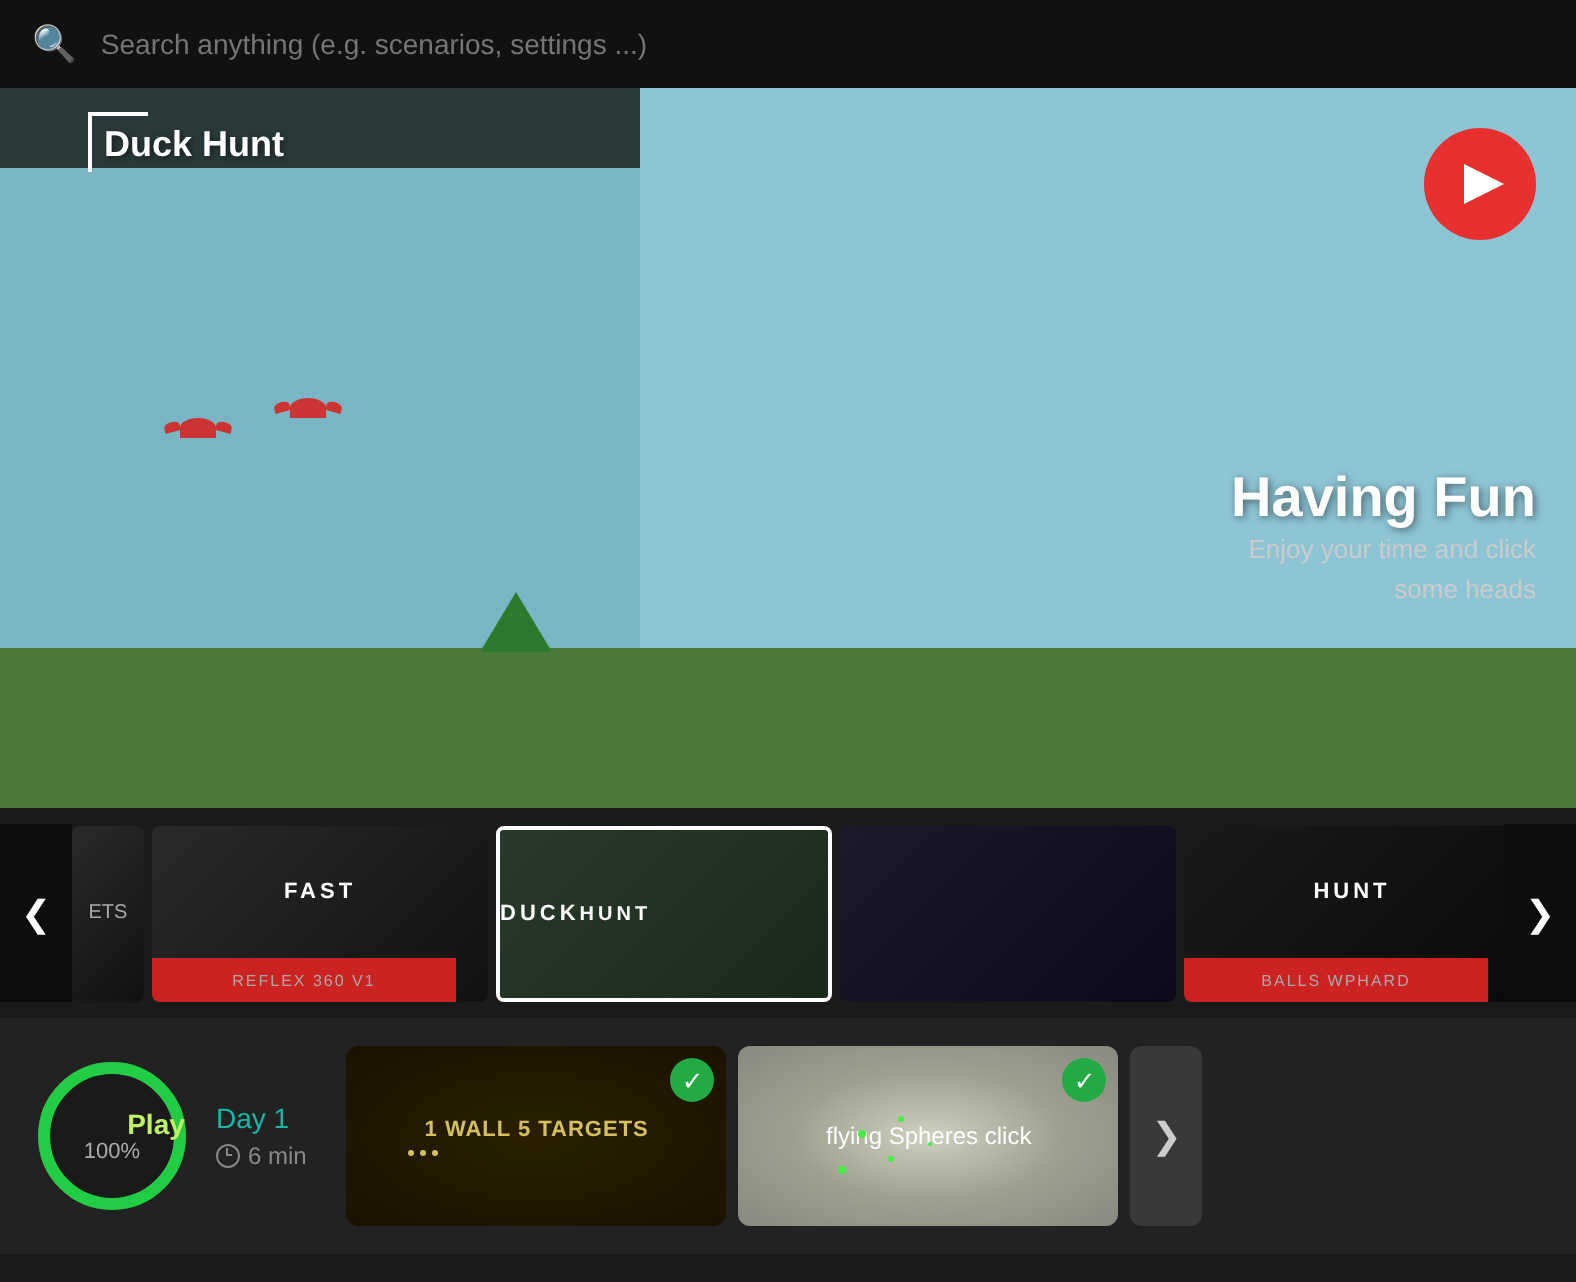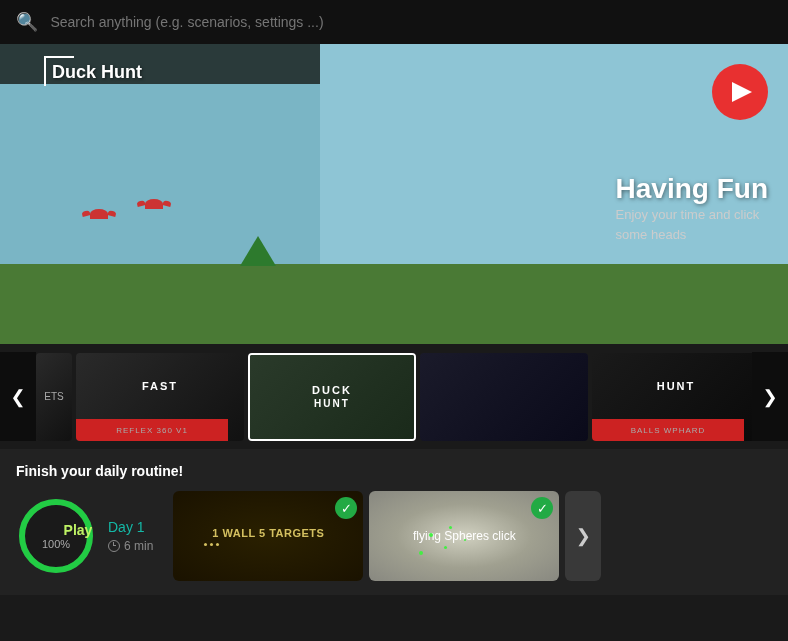--- a/index.html
+++ b/index.html
@@ -30,21 +30,21 @@
       border: none;
       outline: none;
       color: #888;
       font-size: 14px;
       flex: 1;
     }
 
     
     .hero {
       position: relative;
-      height: 300px;
+      height: 360px;
       background: linear-gradient(135deg, #4a7a8a 0%, #5b9ab0 30%, #7ab8cc 60%, #3a5a6a 100%);
       overflow: hidden;
     }
     .hero-3d-scene {
       position: absolute;
       inset: 0;
       overflow: hidden;
     }
     
     .hero-floor {
@@ -168,21 +168,21 @@
       border-width: 10px 0 10px 20px;
       border-color: transparent transparent transparent #fff;
       margin-left: 4px;
     }
 
     
     .hero-text {
       position: absolute;
       bottom: 100px;
       right: 20px;
-      text-align: left;
+      text-align: right;
     }
     .hero-title {
       font-size: 28px;
       font-weight: bold;
       color: #fff;
       text-shadow: 1px 1px 4px rgba(0,0,0,0.5);
     }
     .hero-subtitle {
       font-size: 13px;
       color: #ccc;
@@ -500,21 +500,21 @@
     <div class="carousel-item carousel-item-fast">
       <div style="flex:1;display:flex;align-items:center;justify-content:center;flex-direction:column;padding-bottom:22px;">
         <div class="carousel-item-title">FAST</div>
       </div>
       <div class="carousel-item-red-bar">
         <span class="carousel-item-subtitle">REFLEX 360 V1</span>
       </div>
     </div>
 
     <div class="carousel-item carousel-item-duck active">
-      <div style="flex:1;display:flex;align-items:center;justify-content:center;flex-direction:column;width:100%;height:100%;background:linear-gradient(135deg, #2a3a2a 0%, #1a2a1a 100%);">
+      <div style="flex:1;display:flex;align-items:center;flex-direction:row;width:100%;height:100%;background:linear-gradient(135deg, #2a3a2a 0%, #1a2a1a 100%);">
         <div class="carousel-item-title">DUCK</div>
         <div class="carousel-item-subtitle" style="font-size:10px;color:#fff;letter-spacing:2px;font-weight:bold;">HUNT</div>
       </div>
     </div>
 
     <div class="carousel-item carousel-item-king">
     </div>
 
     <div class="carousel-item carousel-item-hover">
       <div style="flex:1;display:flex;align-items:center;justify-content:center;flex-direction:column;padding-bottom:22px;">
@@ -523,21 +523,20 @@
       <div class="carousel-item-red-bar">
         <span class="carousel-item-subtitle">BALLS WPHARD</span>
       </div>
     </div>
 
   </div>
   <div class="carousel-arrow carousel-arrow-right">❯</div>
 </div>
 
 <div class="daily-section">
-  <div class="daily-title">Finish your daily routine!</div>
   <div class="daily-content">
 
     <div class="progress-circle-wrap">
       <svg width="80" height="80" viewBox="0 0 80 80">
         <circle cx="40" cy="40" r="34" fill="#1a1a1a" stroke="#333" stroke-width="6"></circle>
         <circle cx="40" cy="40" r="34" fill="none" stroke="#22cc44" stroke-width="6" stroke-dasharray="213.6" stroke-dashoffset="0" stroke-linecap="round"></circle>
       </svg>
       <div class="progress-label">
         <div class="progress-play-text">Play</div>
         <div class="progress-pct">100%</div>

